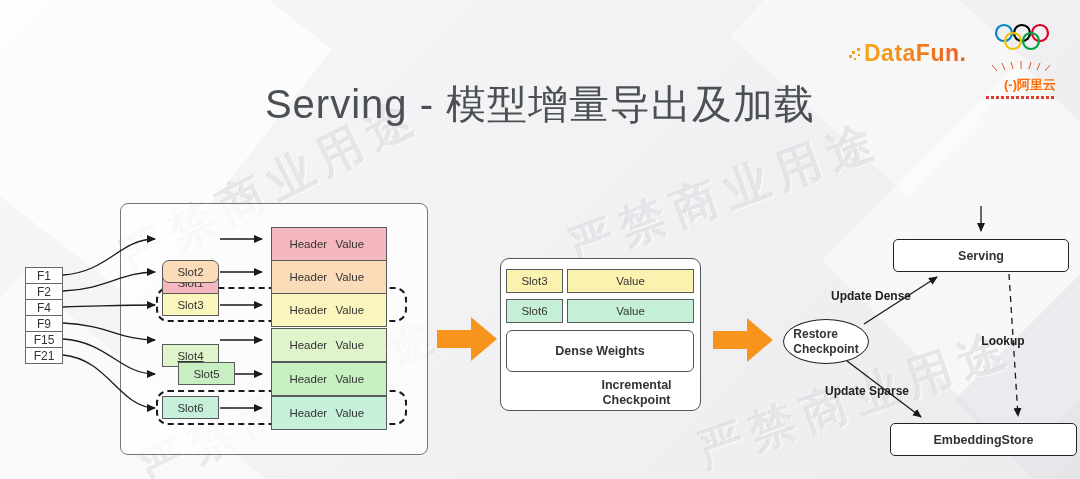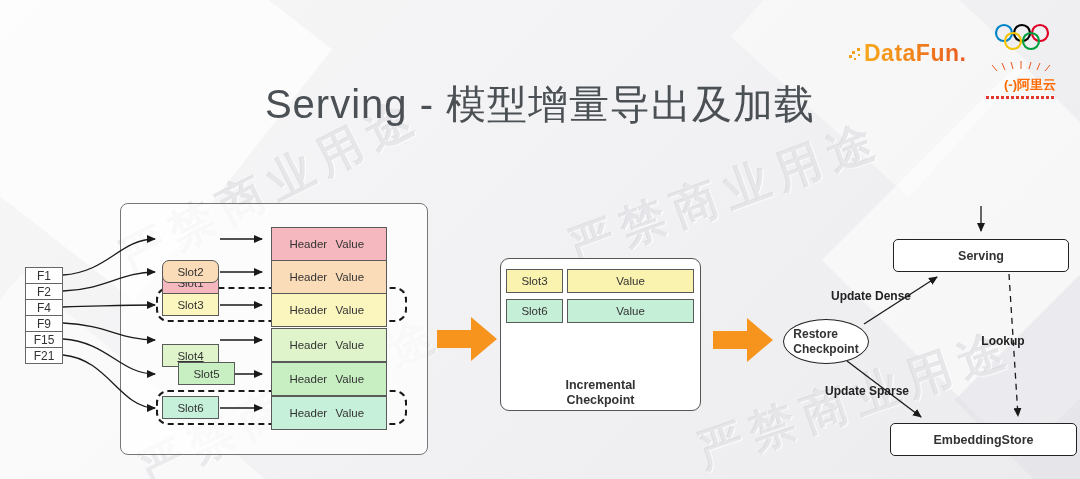--- a/index.html
+++ b/index.html
@@ -61,21 +61,21 @@
           border:2px dashed #1a1a1a; border-radius:12px; background:transparent;}
 
   
   .midbox{left:500px; top:258px; width:201px; height:153px; border:1.4px solid #555;
           border-radius:9px; background:#fff; z-index:2;}
   .mslot{left:506px; width:57px; height:24px; border:1px solid #5a5a5a;}
   .mval{left:567px; width:127px; height:24px; border:1px solid #5a5a5a;}
   .dense{left:506px; top:330px; width:188px; height:42px; border:1px solid #555;
          border-radius:6px; font-weight:700; font-size:12.5px;}
   .midcap{position:absolute; z-index:4; left:500px; top:378px; width:201px; text-align:center;
-          font-size:12.5px; font-weight:700; line-height:1.2; white-space:pre-line;}
+          font-size:12.5px; font-weight:700; line-height:1.2; white-space:pre-line;padding-left:36px;}
 
   
   .ellipse{left:783px; top:319px; width:86px; height:45px; border:1.3px solid #222;
            border-radius:50%; font-size:12px; font-weight:700; text-align:left;
            line-height:1.2; white-space:pre-line;}
   .serving{left:893px; top:239px; width:176px; height:33px; border:1.3px solid #222;
            border-radius:5px; font-size:12.5px; font-weight:700;}
   .embed{left:890px; top:423px; width:187px; height:33px; border:1.3px solid #222;
          border-radius:5px; font-size:12.5px; font-weight:700;}
   .flowlbl{position:absolute; z-index:4; text-align:center; font-size:12px; font-weight:700; color:#222;}
@@ -185,20 +185,21 @@
   </div>
 
   <div class="dashed" style="top:287px"></div>
   <div class="dashed" style="top:390px"></div>
 
   <div class="box midbox"></div>
   <div class="box mslot" style="top: 269px; background-color: rgb(250, 242, 175);">Slot3</div>
   <div class="box mval" style="top: 269px; background-color: rgb(250, 242, 175);">Value</div>
   <div class="box mslot" style="top: 299px; background-color: rgb(198, 239, 216);">Slot6</div>
   <div class="box mval" style="top: 299px; background-color: rgb(198, 239, 216);">Value</div>
+  <div class="box dense">Dense Weights</div>
   <div class="midcap">Incremental
 Checkpoint</div>
 
   <div class="box ellipse">Restore
 Checkpoint</div>
   <div class="box serving">Serving</div>
   <div class="box embed">EmbeddingStore</div>
   <div class="flowlbl lbl-ud">Update Dense</div>
   <div class="flowlbl lbl-lk">Lookup</div>
   <div class="flowlbl lbl-as">Update Sparse</div>

